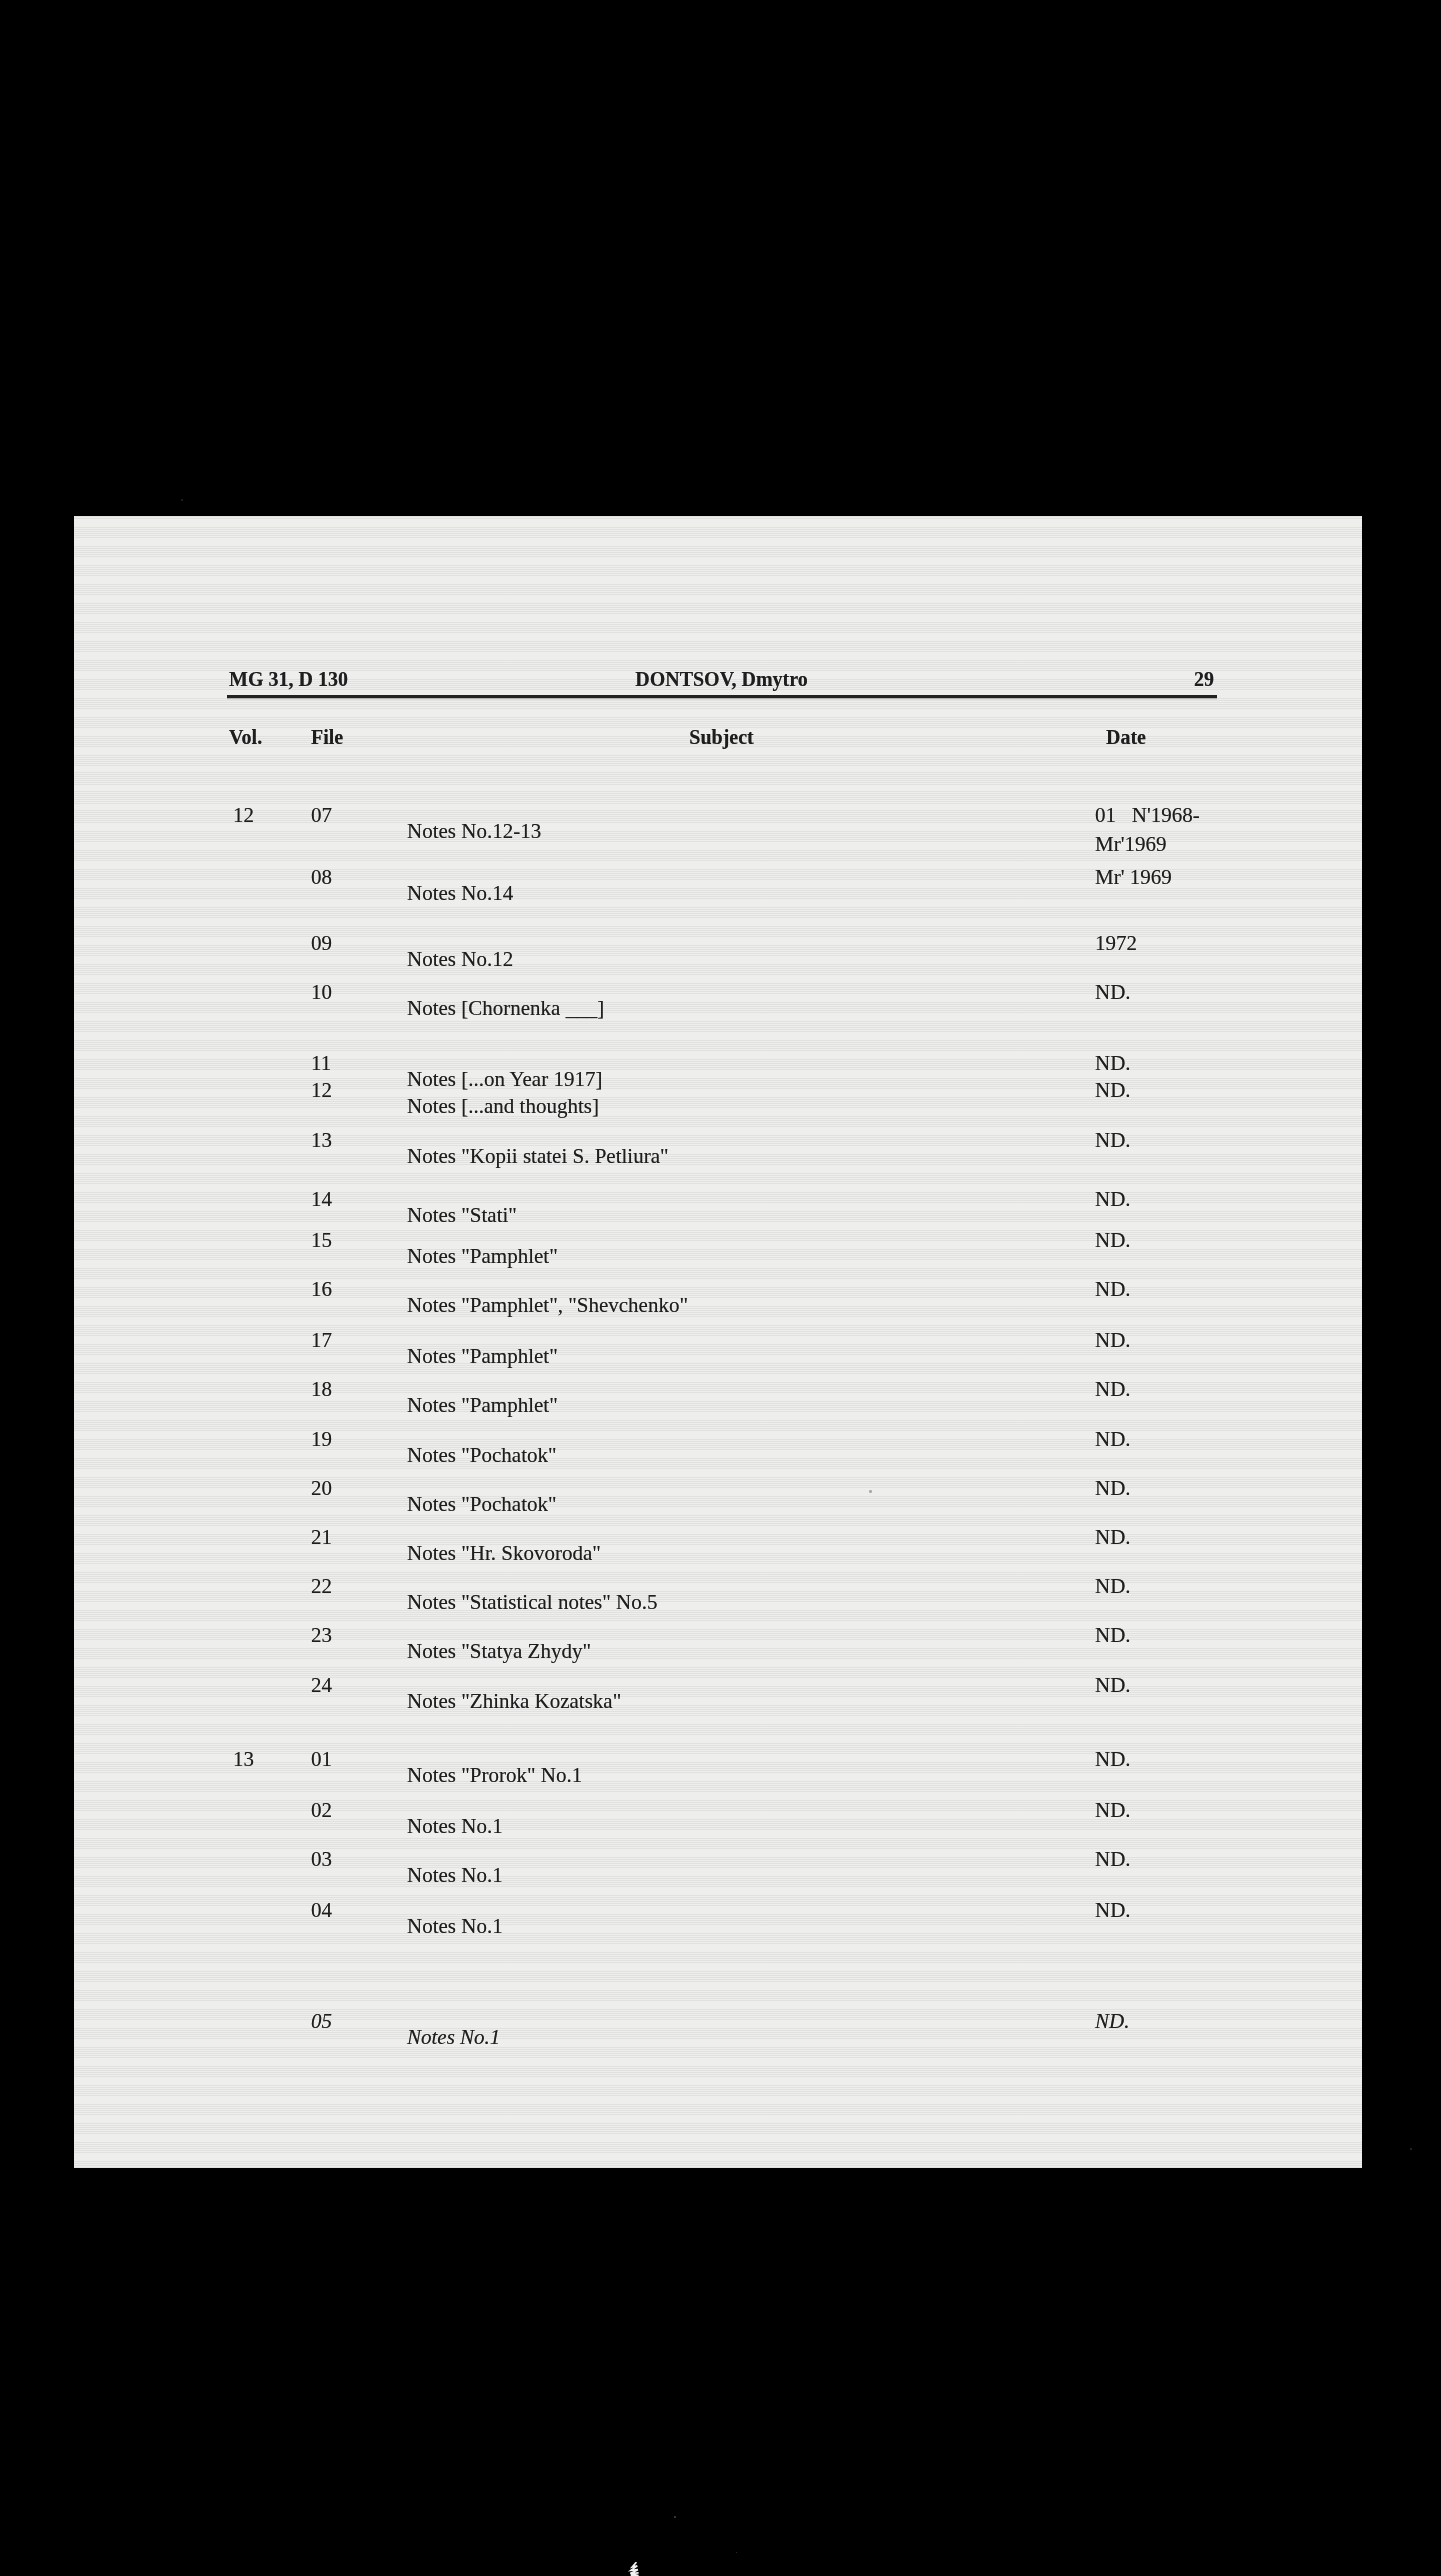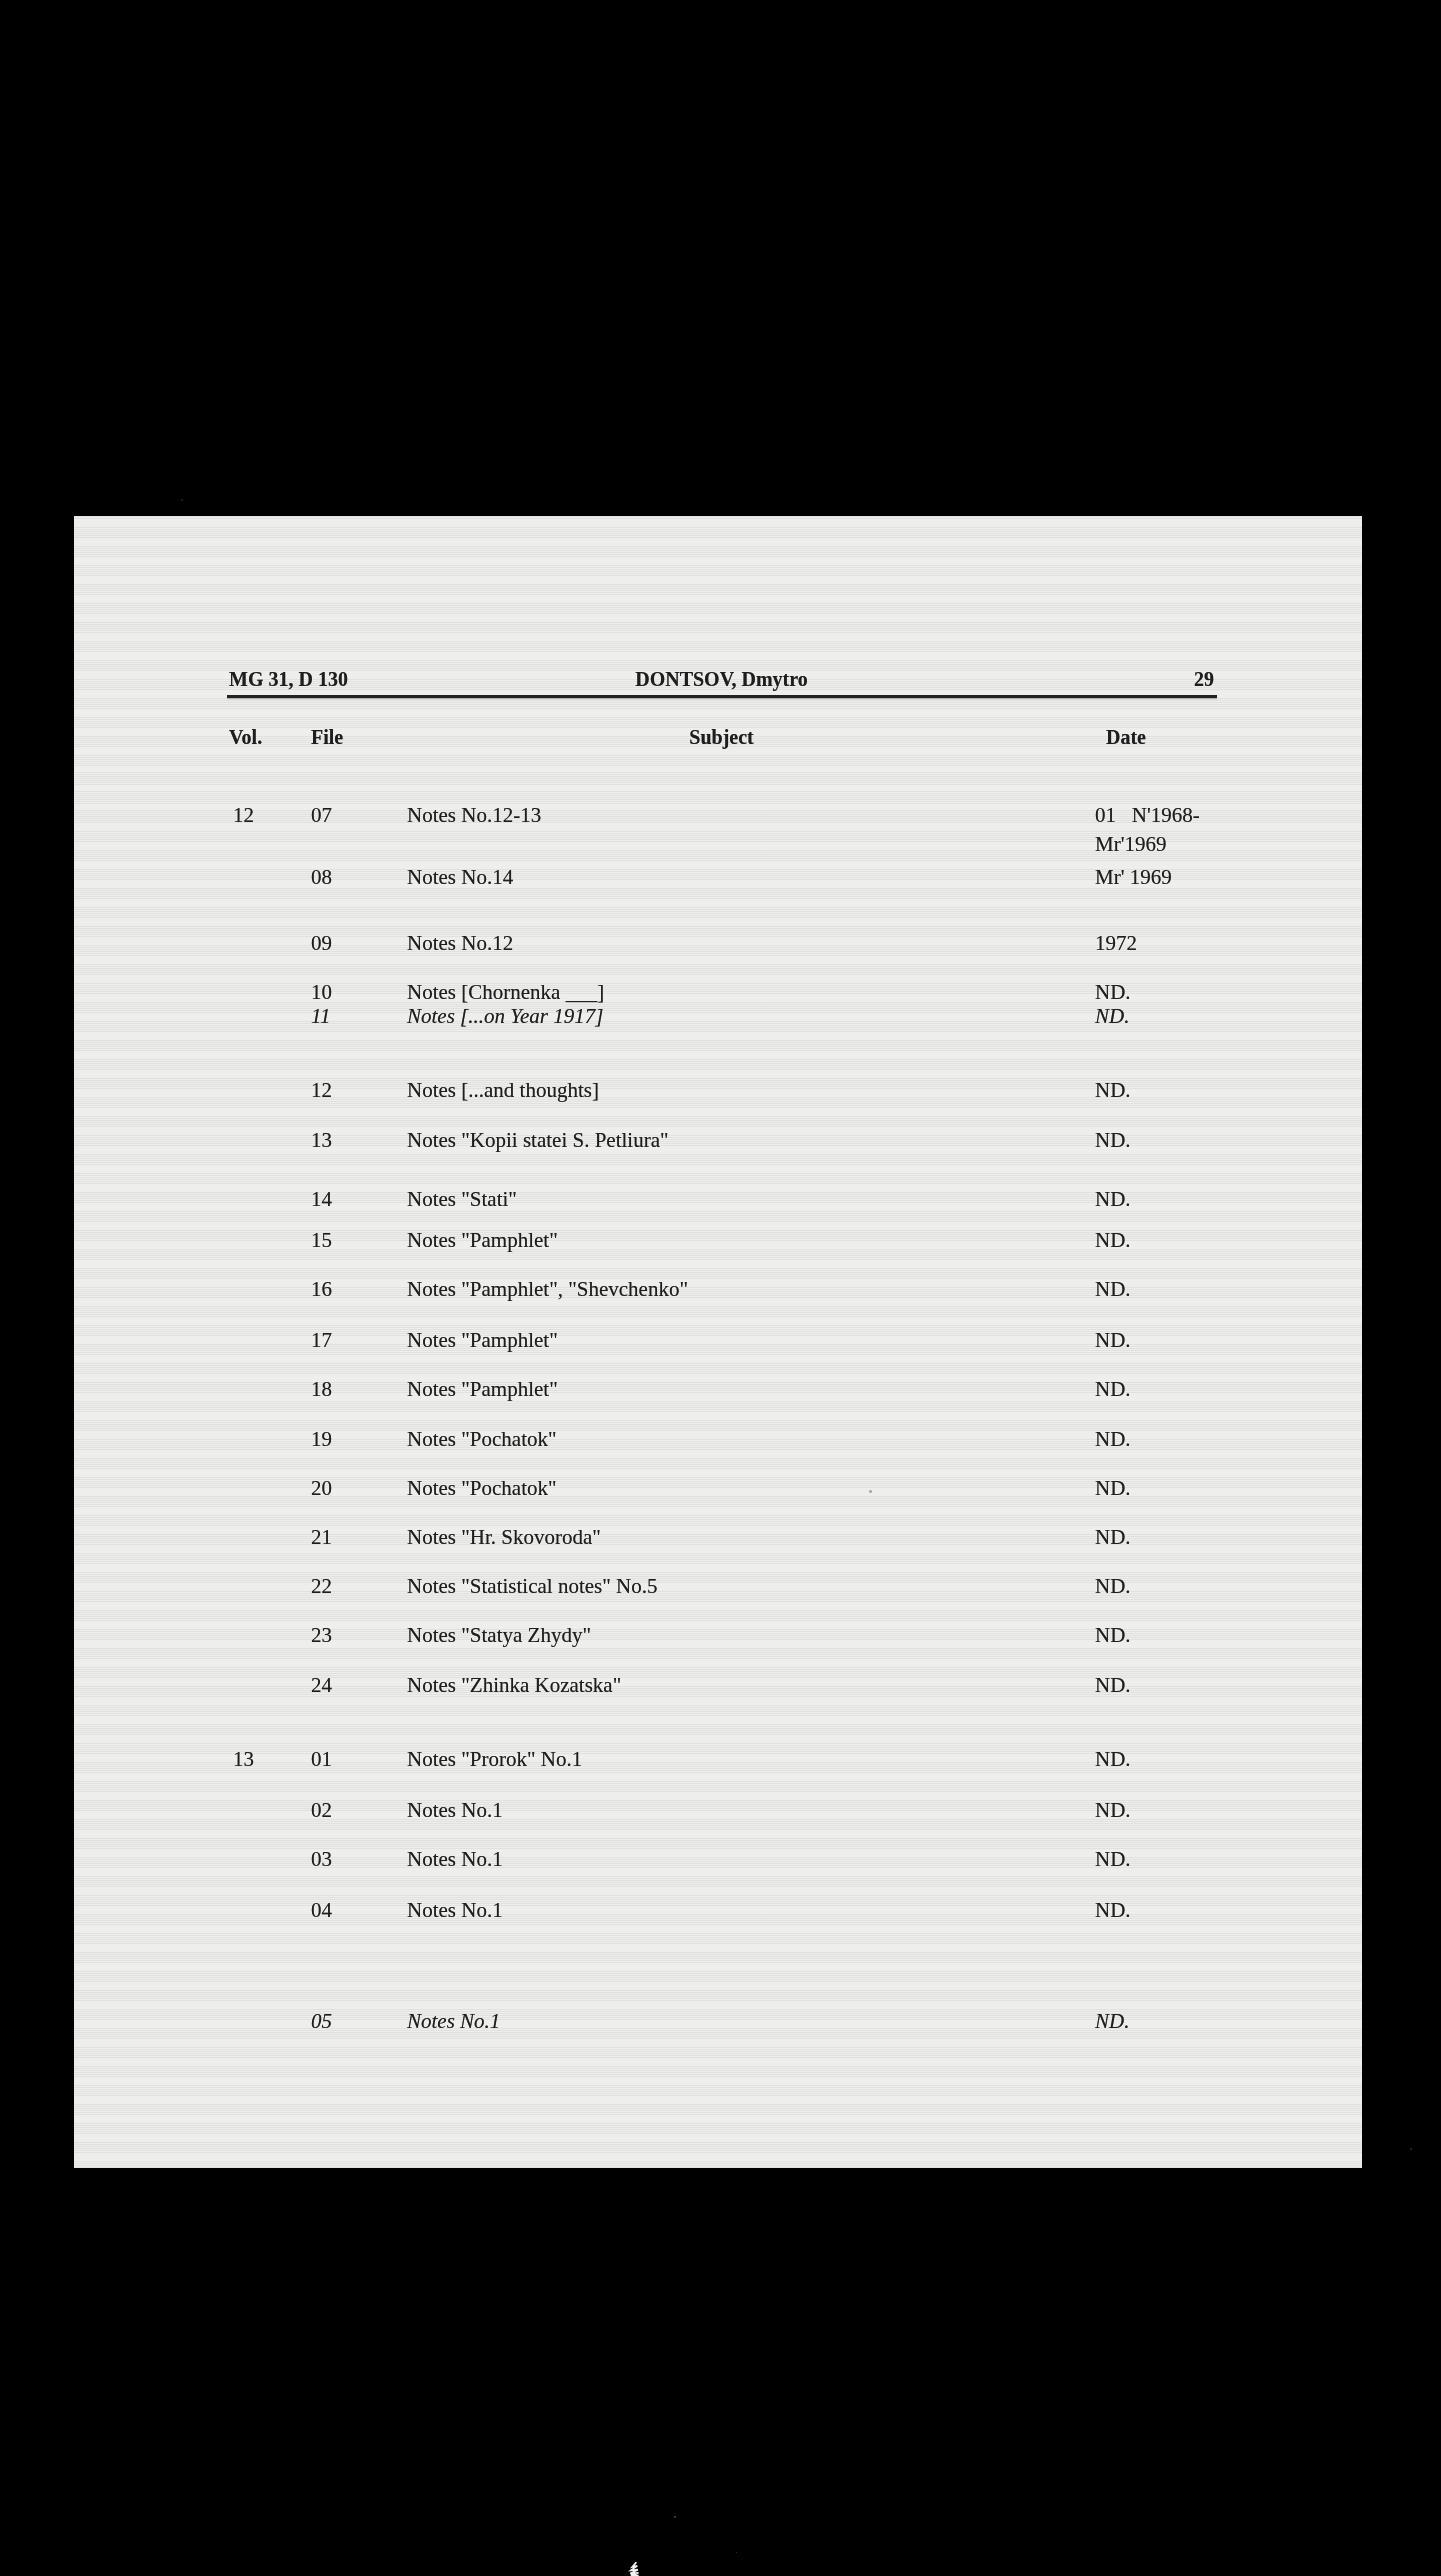--- a/index.html
+++ b/index.html
@@ -64,21 +64,21 @@
   .col-subject {
     left: 155px; top: 208px;
     width: 985px;
     text-align: center;
   }
   .col-date { left: 1032px; top: 208px; }
 
   .row { left: 0; top: 0; width: 1288px; height: 31px; }
   .cell-vol     { left: 159px; }
   .cell-file    { left: 237px; }
-  .cell-subject { left: 333px; }
+  .cell-subject { left: 333px; margin-top: 16px; }
   .cell-date    { left: 1021px; white-space: pre; }
   .date-line2   { left: 1021px; top: 29px; }
 
   .speck {
     position: absolute;
     border-radius: 50%;
   }
   .paper-dot {
     position: absolute;
     width: 2.6px; height: 2.6px;
@@ -134,21 +134,21 @@
     <span class="txt cell-date">1972</span>
 
   </div>
       <div class="row" style="top: 463px;">
     <span class="txt cell-vol"></span>
     <span class="txt cell-file">10</span>
     <span class="txt cell-subject">Notes [Chornenka ___]</span>
     <span class="txt cell-date">ND.</span>
 
   </div>
-      <div class="row" style="top: 487px; font-style: italic;">
+      <div class="row" style="top: 534px;">
     <span class="txt cell-vol"></span>
     <span class="txt cell-file">11</span>
     <span class="txt cell-subject">Notes [...on Year 1917]</span>
     <span class="txt cell-date">ND.</span>
 
   </div>
       <div class="row" style="top: 561px;">
     <span class="txt cell-vol"></span>
     <span class="txt cell-file">12</span>
     <span class="txt cell-subject">Notes [...and thoughts]</span>

